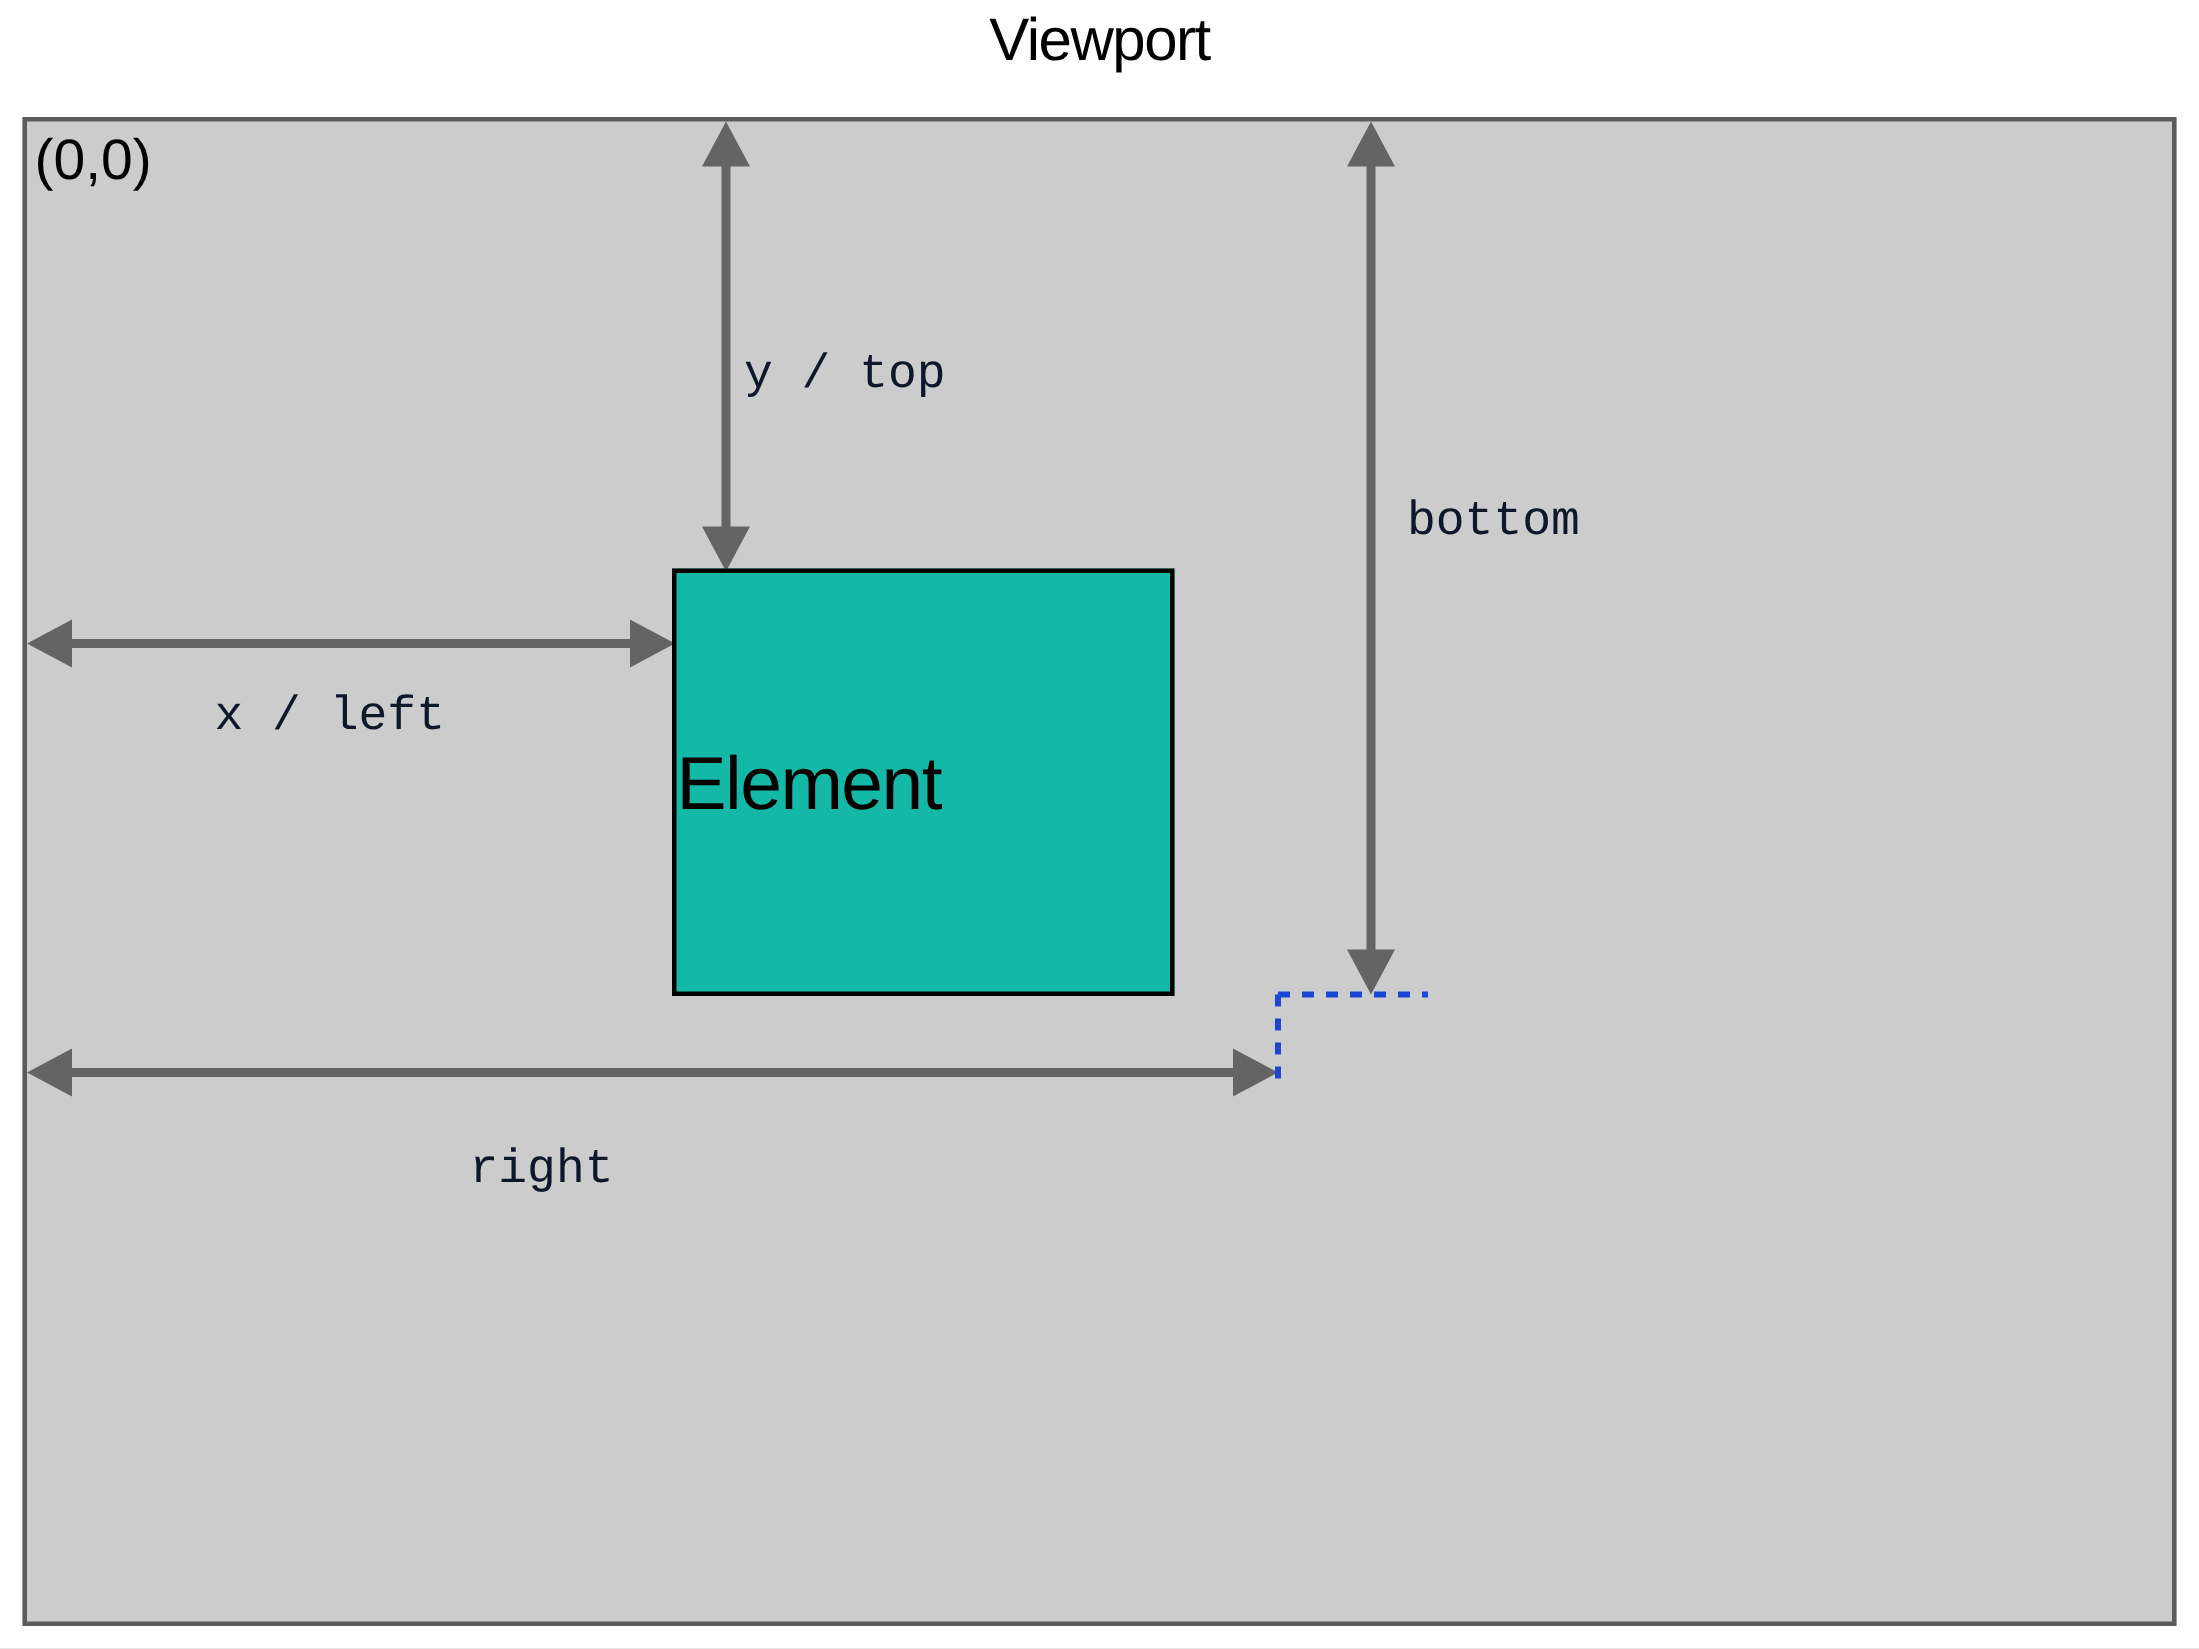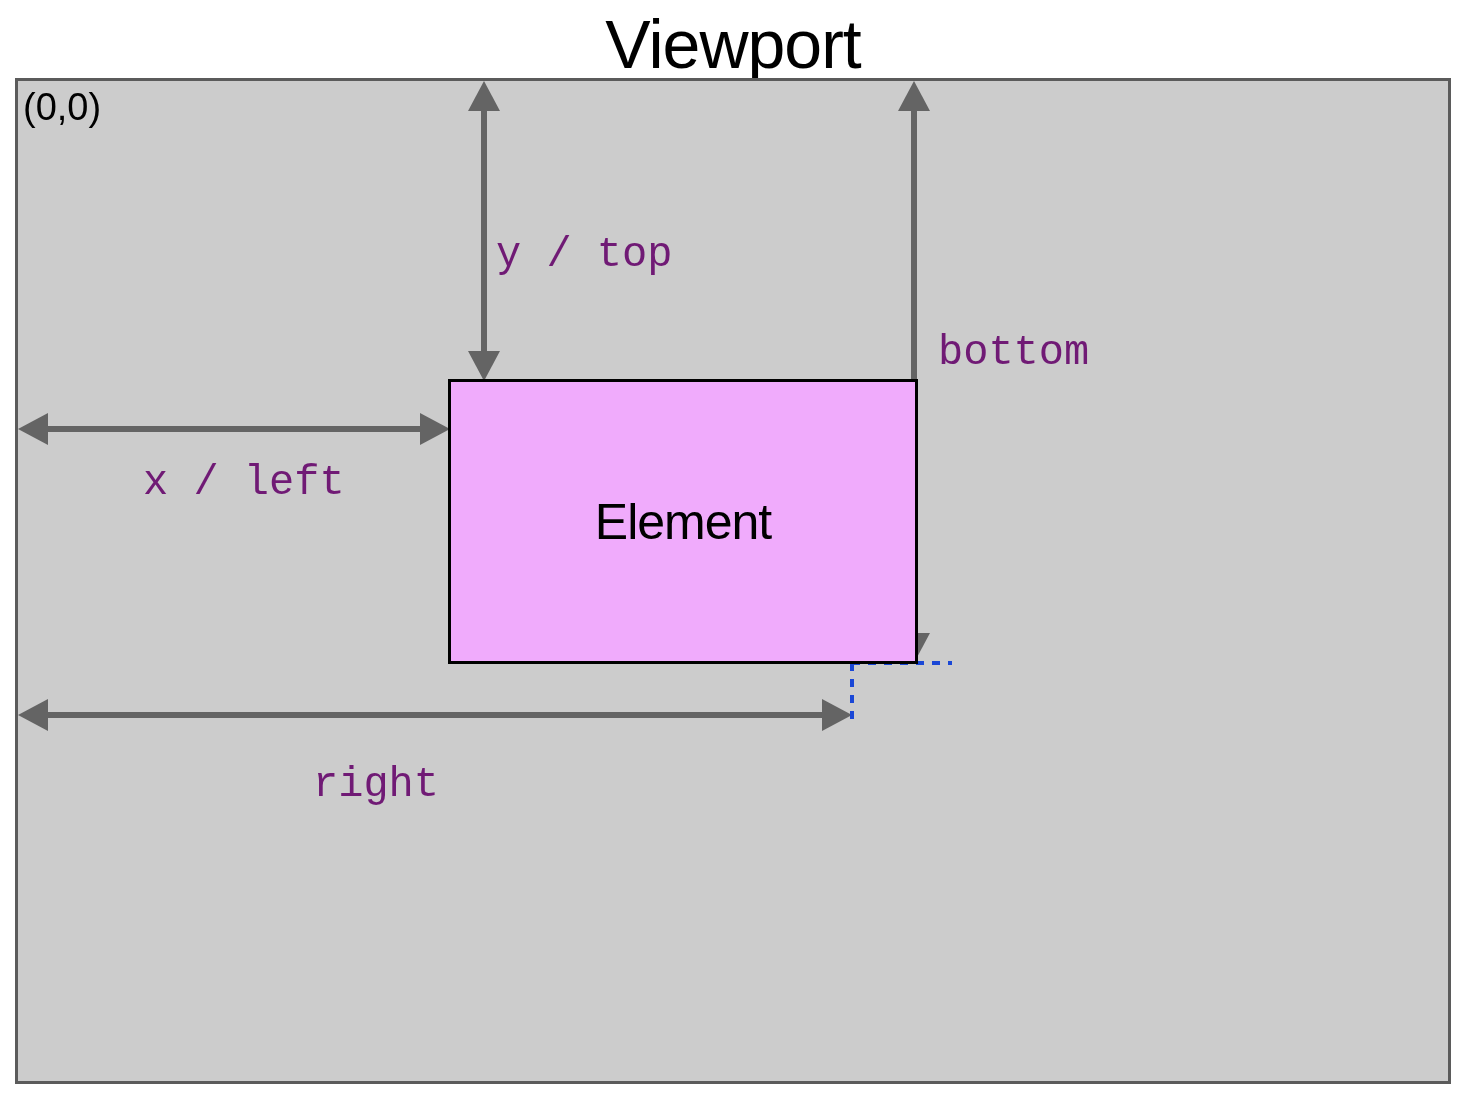--- a/index.html
+++ b/index.html
@@ -12,21 +12,21 @@
       height: 1099px;
       background: #ffffff;
       font-family: Helvetica, Arial, sans-serif;
       position: relative;
     }
     .title {
       position: absolute;
       left: 50%;
       transform: translateX(-50%);
       top: 5px;
-      font-size: 68px;
+      font-size: 40px;
       font-weight: 400;
       color: #000;
       letter-spacing: -1px;
     }
     .viewport-box {
       position: absolute;
       left: 15px;
       top: 78px;
       width: 1436px;
       height: 1006px;
@@ -38,39 +38,39 @@
       left: 5px;
       top: 5px;
       font-size: 38px;
       color: #000;
       font-weight: 400;
     }
     .element-box {
       position: absolute;
       left: 430px;
       top: 298px;
-      width: 470px;
+      width: 335px;
       height: 285px;
-      background: #f0abfc;
+      background: #14b8a6;
       border: 3px solid #000;
       display: flex;
       align-items: center;
-      justify-content: center;
+      justify-content: flex-start;
     }
     .element-label {
       font-size: 50px;
       color: #000;
       font-weight: 400;
       letter-spacing: -1px;
     }
     .dim-label {
       position: absolute;
       font-family: "Courier New", Courier, monospace;
-      font-size: 42px;
-      color: #701a75;
+      font-size: 32px;
+      color: #0f172a;
     }
     .label-xleft {
       left: 125px;
       top: 378px;
     }
     .label-ytop {
       left: 478px;
       top: 150px;
     }
     .label-bottom {

